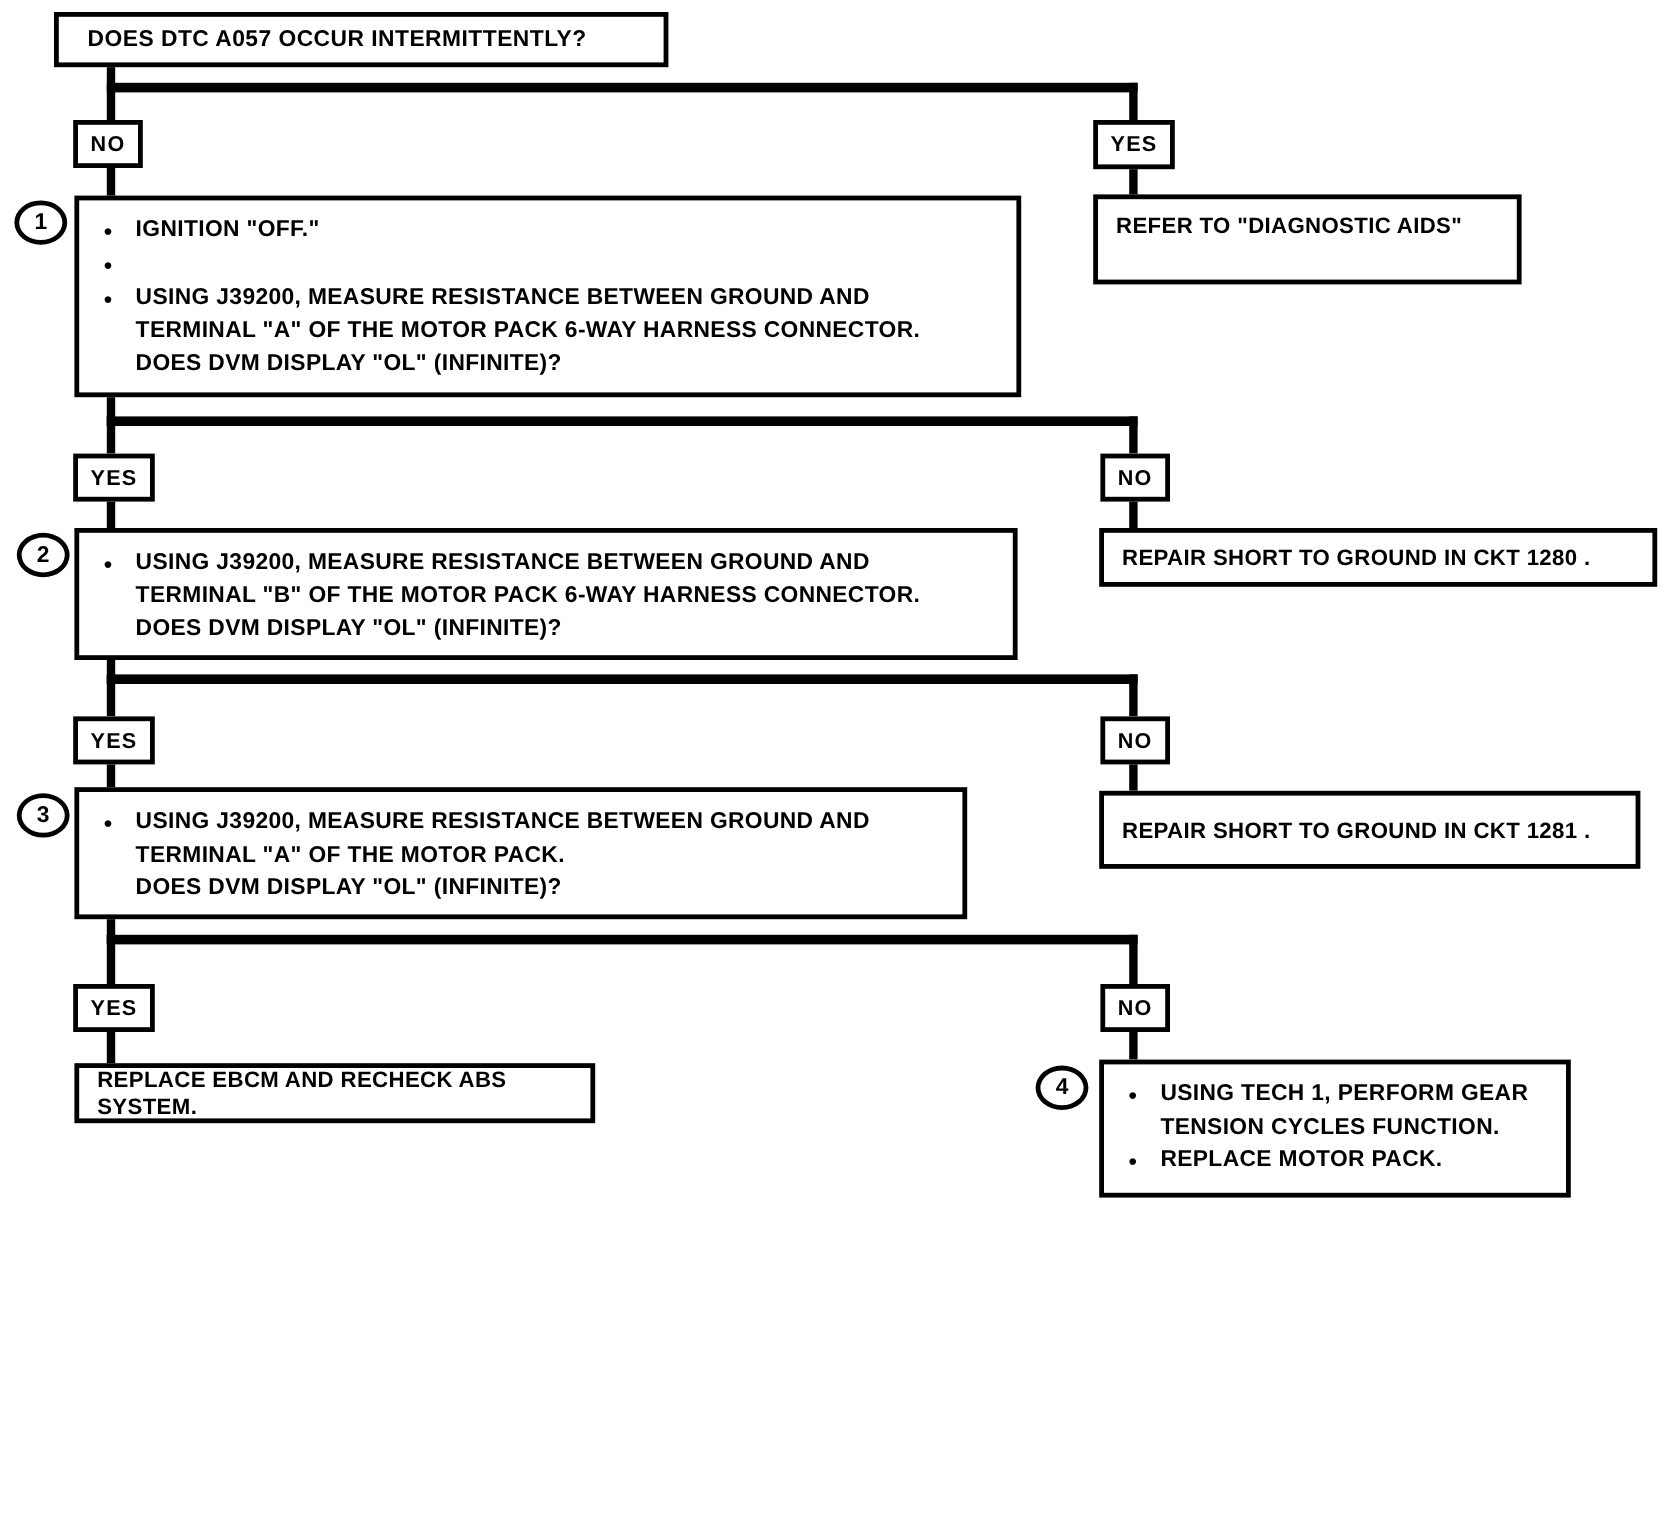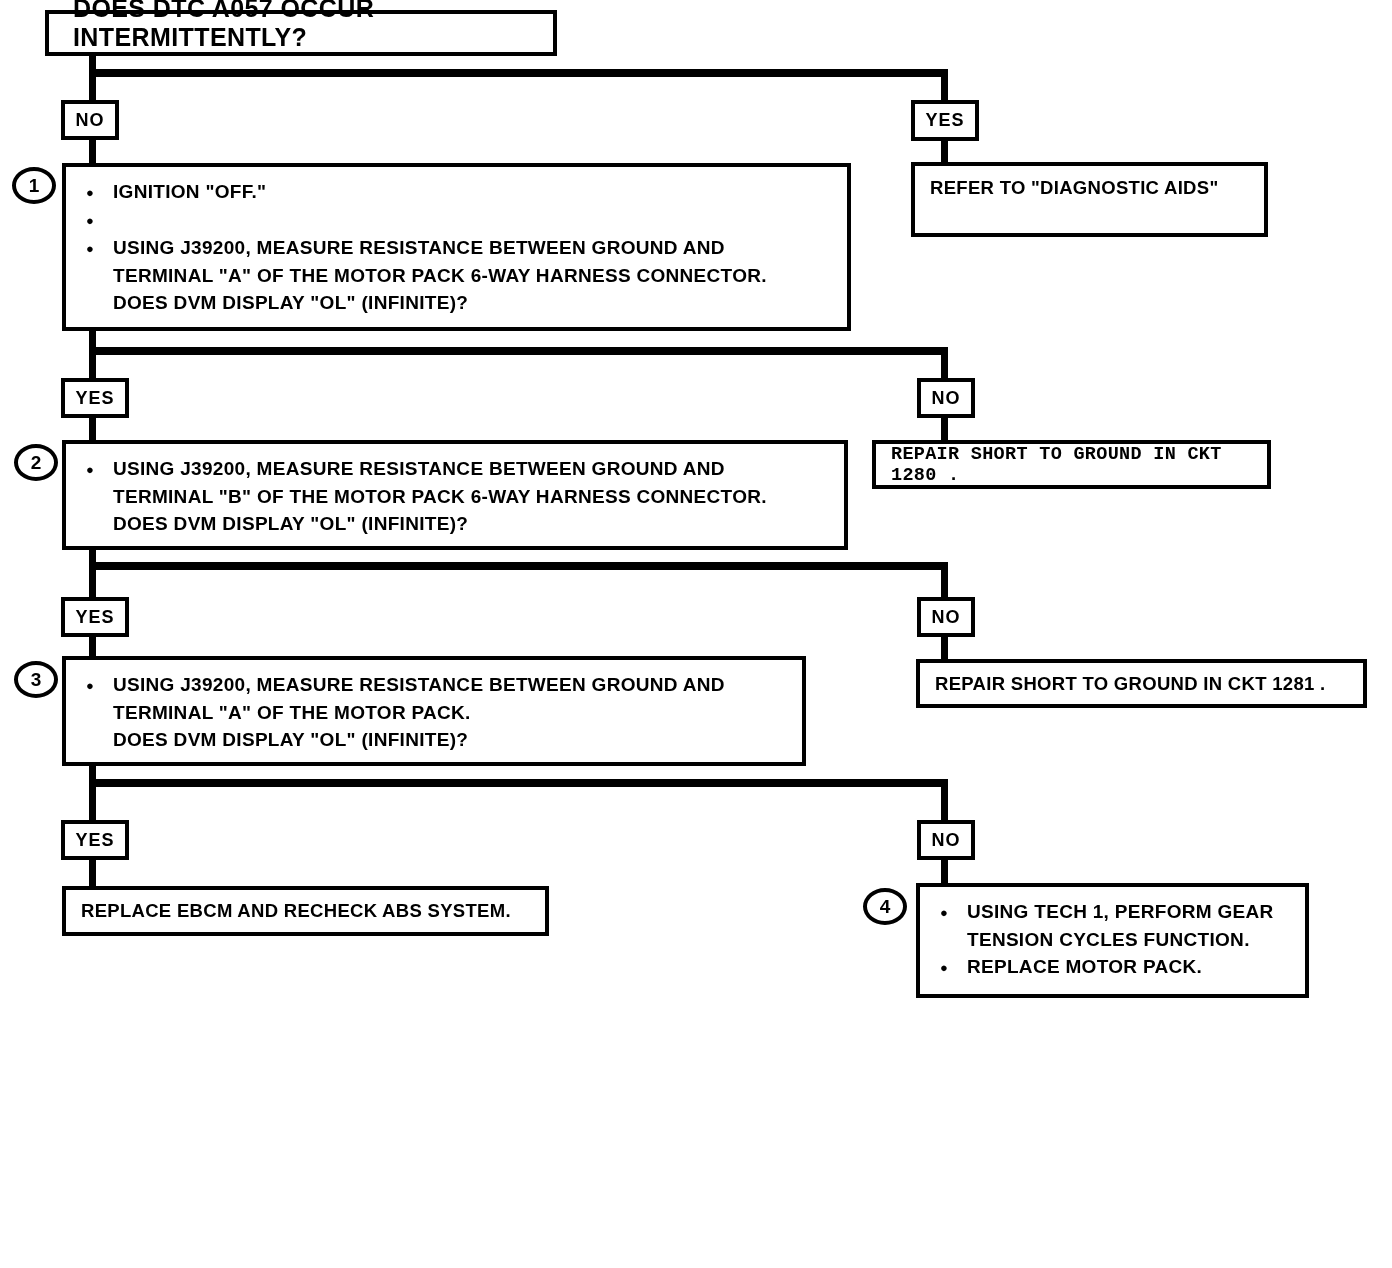--- a/index.html
+++ b/index.html
@@ -10,22 +10,22 @@
   }
   .line{position:absolute;background:#000;}
   .box{
     position:absolute;border:4px solid #000;background:#fff;box-sizing:border-box;
   }
   .tag{
     display:flex;align-items:center;justify-content:center;
     font-weight:bold;font-size:18px;letter-spacing:1px;
   }
   .qbox{
-    display:flex;align-items:flex-end;padding-left:24px;
-    font-weight:bold;font-size:25px;letter-spacing:.4px;
+    display:flex;align-items:center;padding-left:24px;
+    font-weight:bold;font-size:19px;letter-spacing:.4px;
   }
   .action{
     display:flex;align-items:center;padding-left:15px;
     font-weight:bold;font-size:18.5px;letter-spacing:.3px;
   }
   .action.topalign{align-items:flex-start;padding-top:11px;}
   .stepbox{padding:11px 10px 6px 20px;}
   .brow{display:flex;}
   .bull{
     width:27px;flex:0 0 27px;font-size:13px;line-height:27px;
@@ -119,53 +119,53 @@
   <div class="circle" style="left:14px;top:444px;">2</div>
   <div class="box stepbox" style="left:62px;top:440px;width:786px;height:110px;">
     <div class="brow">
       <span class="bull">●</span>
       <span class="btext">USING J39200, MEASURE RESISTANCE BETWEEN GROUND AND
 TERMINAL "B" OF THE MOTOR PACK 6-WAY HARNESS CONNECTOR.
 DOES DVM DISPLAY "OL" (INFINITE)?</span>
     </div>
   </div>
 
-  <div class="box action" style="left:872px;top:440px;width:399px;height:49px;font-family:Liberation Mono, monospace;">
+  <div class="box action" style="left:916px;top:440px;width:465px;height:49px;">
     <span>REPAIR SHORT TO GROUND IN CKT 1280 .</span>
   </div>
 
   <div class="box tag" style="left:61px;top:597px;width:68px;height:40px;">
     <span>YES</span>
   </div>
   <div class="box tag" style="left:917px;top:597px;width:58px;height:40px;">
     <span>NO</span>
   </div>
 
   <div class="circle" style="left:14px;top:661px;">3</div>
   <div class="box stepbox" style="left:62px;top:656px;width:744px;height:110px;">
     <div class="brow">
       <span class="bull">●</span>
       <span class="btext">USING J39200, MEASURE RESISTANCE BETWEEN GROUND AND
 TERMINAL "A" OF THE MOTOR PACK.
 DOES DVM DISPLAY "OL" (INFINITE)?</span>
     </div>
   </div>
 
-  <div class="box action" style="left:916px;top:659px;width:451px;height:49px;">
+  <div class="box action" style="left:916px;top:659px;width:451px;height:65px;">
     <span>REPAIR SHORT TO GROUND IN CKT 1281 .</span>
   </div>
 
   <div class="box tag" style="left:61px;top:820px;width:68px;height:40px;">
     <span>YES</span>
   </div>
   <div class="box tag" style="left:917px;top:820px;width:58px;height:40px;">
     <span>NO</span>
   </div>
 
-  <div class="box action" style="left:62px;top:886px;width:487px;height:50px;">
+  <div class="box action" style="left:62px;top:886px;width:434px;height:50px;">
     <span>REPLACE EBCM AND RECHECK ABS SYSTEM.</span>
   </div>
 
   <div class="circle" style="left:863px;top:888px;">4</div>
   <div class="box stepbox" style="left:916px;top:883px;width:393px;height:115px;">
     <div class="brow">
       <span class="bull">●</span>
       <span class="btext">USING TECH 1, PERFORM GEAR
 TENSION CYCLES FUNCTION.</span>
     </div>

